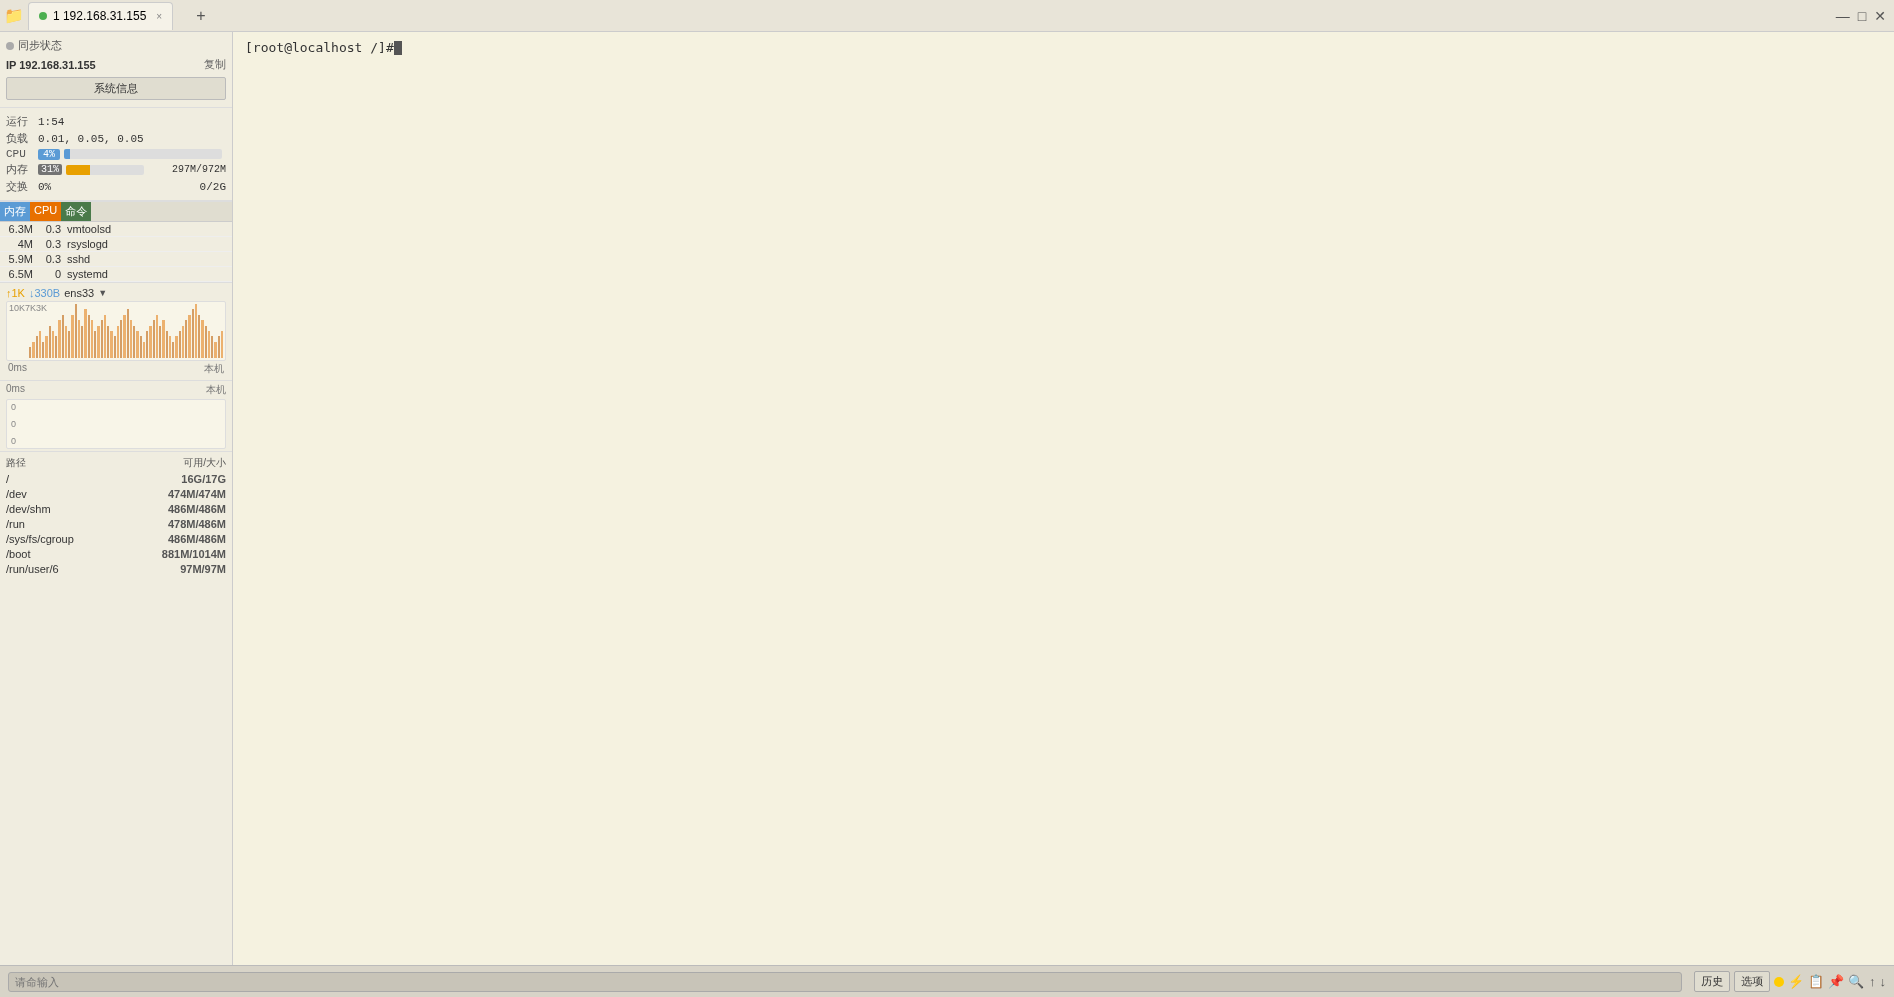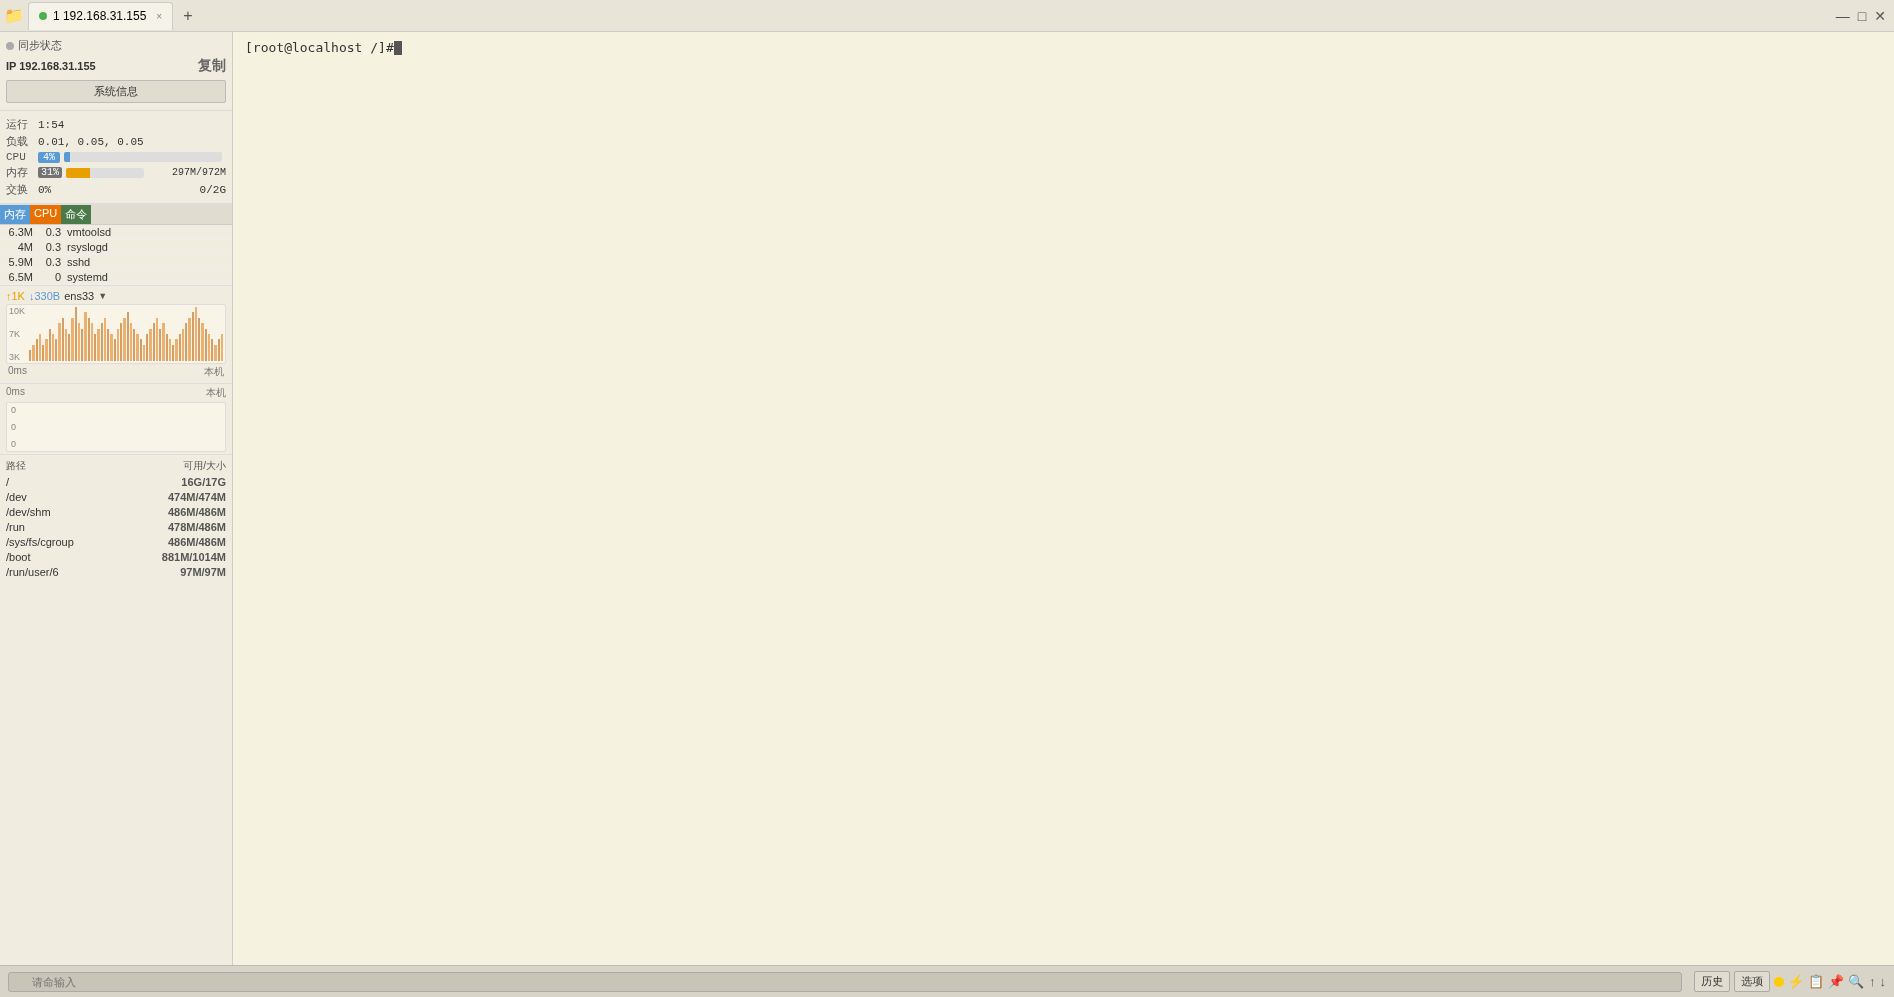--- a/index.html
+++ b/index.html
@@ -5,21 +5,21 @@
     * { margin: 0; padding: 0; box-sizing: border-box; }
     body { font-family: 'Microsoft YaHei', Arial, sans-serif; font-size: 12px; background: #f0ede0; display: flex; flex-direction: column; height: 997px; width: 1894px; overflow: hidden; }
 
     
     .tab-bar {
       display: flex; align-items: center; background: #e8e4d8; height: 32px;
       border-bottom: 1px solid #ccc; padding-left: 4px; flex-shrink: 0;
     }
     .tab-item {
       display: flex; align-items: center; background: #f5f2e8; border: 1px solid #ccc;
-      border-bottom: none; padding: 4px 10px; margin-right: 4px; border-radius: 4px 4px 0 0;
+      border-bottom: none; padding: 4px 10px; margin-right: 17px; border-radius: 4px 4px 0 0;
       cursor: pointer; height: 28px; font-size: 12px; gap: 6px;
     }
     .tab-item .dot { width: 8px; height: 8px; background: #4CAF50; border-radius: 50%; }
     .tab-close { font-size: 10px; color: #888; cursor: pointer; margin-left: 4px; }
     .tab-add { background: none; border: none; font-size: 16px; cursor: pointer; color: #555; padding: 0 6px; }
     .tab-icons-right { margin-left: auto; display: flex; gap: 8px; padding-right: 8px; align-items: center; }
     .tab-icon-btn { font-size: 14px; color: #555; cursor: pointer; }
     .tab-folder-icon { font-size: 16px; color: #777; margin-right: 4px; }
 
     
@@ -30,21 +30,21 @@
       width: 233px; background: #f0ede0; border-right: 1px solid #ccc;
       display: flex; flex-direction: column; flex-shrink: 0; overflow-y: auto;
     }
 
     
     .sidebar-top { padding: 4px 6px; border-bottom: 1px solid #ddd; }
     .sync-status { display: flex; align-items: center; gap: 4px; font-size: 11px; color: #555; padding: 2px 0; }
     .sync-dot { width: 8px; height: 8px; background: #aaa; border-radius: 50%; }
     .ip-row { display: flex; justify-content: space-between; align-items: center; padding: 2px 0; }
     .ip-text { font-size: 11px; color: #333; font-weight: bold; }
-    .copy-btn { font-size: 14px; color: #666; background: none; border: none; cursor: pointer; font-weight: bold; }
+    .copy-btn { font-size: 11px; color: #666; background: none; border: none; cursor: pointer; }
     .sys-info-btn {
       width: 100%; background: #e0ddd0; border: 1px solid #bbb; border-radius: 2px;
       padding: 3px; cursor: pointer; font-size: 11px; color: #333; text-align: center; margin: 3px 0;
     }
 
     
     .sys-info { padding: 4px 6px; border-bottom: 1px solid #ddd; font-size: 11px; }
     .info-row { display: flex; align-items: center; margin: 2px 0; font-family: Liberation Mono, monospace; }
     .info-label { color: #555; width: 32px; flex-shrink: 0; }
     .info-value { color: #333; flex: 1; }
@@ -68,21 +68,21 @@
 
     
     .network-section { padding: 4px 6px; border-top: 1px solid #ddd; }
     .net-header { display: flex; align-items: center; font-size: 11px; margin-bottom: 2px; gap: 4px; }
     .net-up { color: #e8a000; font-size: 11px; }
     .net-down { color: #5b9bd5; font-size: 11px; }
     .net-interface { color: #333; font-size: 11px; }
     .net-dropdown { font-size: 9px; color: #555; cursor: pointer; }
     .net-chart { height: 60px; background: #f8f5e8; border: 1px solid #ddd; border-radius: 2px; overflow: hidden; position: relative; }
     .net-chart-labels { display: flex; justify-content: space-between; font-size: 10px; color: #777; margin-top: 1px; padding: 0 2px; }
-    .net-y-labels { position: absolute; left: 2px; top: 0; display: flex; flex-direction: column; justify-content: space-between; height: 100%; font-size: 9px; color: #888; padding: 1px 0; }
+    .net-y-labels { position: absolute; left: 2px; top: 0; display: flex; justify-content: space-between; height: 100%; font-size: 9px; color: #888; padding: 1px 0; }
 
     
     .disk-section { padding: 4px 6px; border-top: 1px solid #ddd; }
     .disk-header { display: flex; justify-content: space-between; font-size: 10px; color: #555; margin-bottom: 2px; align-items: center; }
     .disk-row { display: flex; justify-content: space-between; font-size: 11px; padding: 1px 0; border-bottom: 1px solid #f0ede0; }
     .disk-path { color: #333; flex: 1; }
     .disk-size { color: #555; text-align: right; font-weight: bold; }
 
     
     .terminal-area {
@@ -96,21 +96,21 @@
     .prompt-text { color: #333; }
     .cursor { display: inline-block; width: 8px; height: 14px; background: #555; vertical-align: middle; animation: blink 1s step-end infinite; }
     @keyframes blink { 50% { opacity: 0; } }
 
     
     .bottom-toolbar {
       height: 32px; background: #d8d4c8; border-top: 1px solid #bbb;
       display: flex; align-items: center; padding: 0 8px; flex-shrink: 0;
     }
     .cmd-input-wrap { flex: 1; margin-right: 8px; }
-    .cmd-input { width: 100%; background: #c8c4b8; border: 1px solid #aaa; border-radius: 3px; padding: 3px 23px; font-size: 11px; color: #555; }
+    .cmd-input { width: 100%; background: #c8c4b8; border: 1px solid #aaa; border-radius: 3px; padding: 3px 6px; font-size: 11px; color: #555; }
     .toolbar-btn { font-size: 11px; background: #e0ddd0; border: 1px solid #aaa; border-radius: 2px; padding: 2px 6px; cursor: pointer; margin-left: 4px; color: #333; }
     .toolbar-icon-btn { font-size: 13px; background: none; border: none; cursor: pointer; color: #555; margin-left: 4px; }
     .toolbar-green-dot { width: 10px; height: 10px; background: #ffcc00; border-radius: 50%; margin-left: 4px; }
 
     
     .chart-bars { display: flex; align-items: flex-end; height: 100%; width: 100%; padding: 2px; gap: 1px; }
     .chart-bar { flex: 1; background: #cc8844; min-width: 1px; opacity: 0.8; }
     .chart-bar.alt { background: #e8a050; }
   </style>
 </head>

